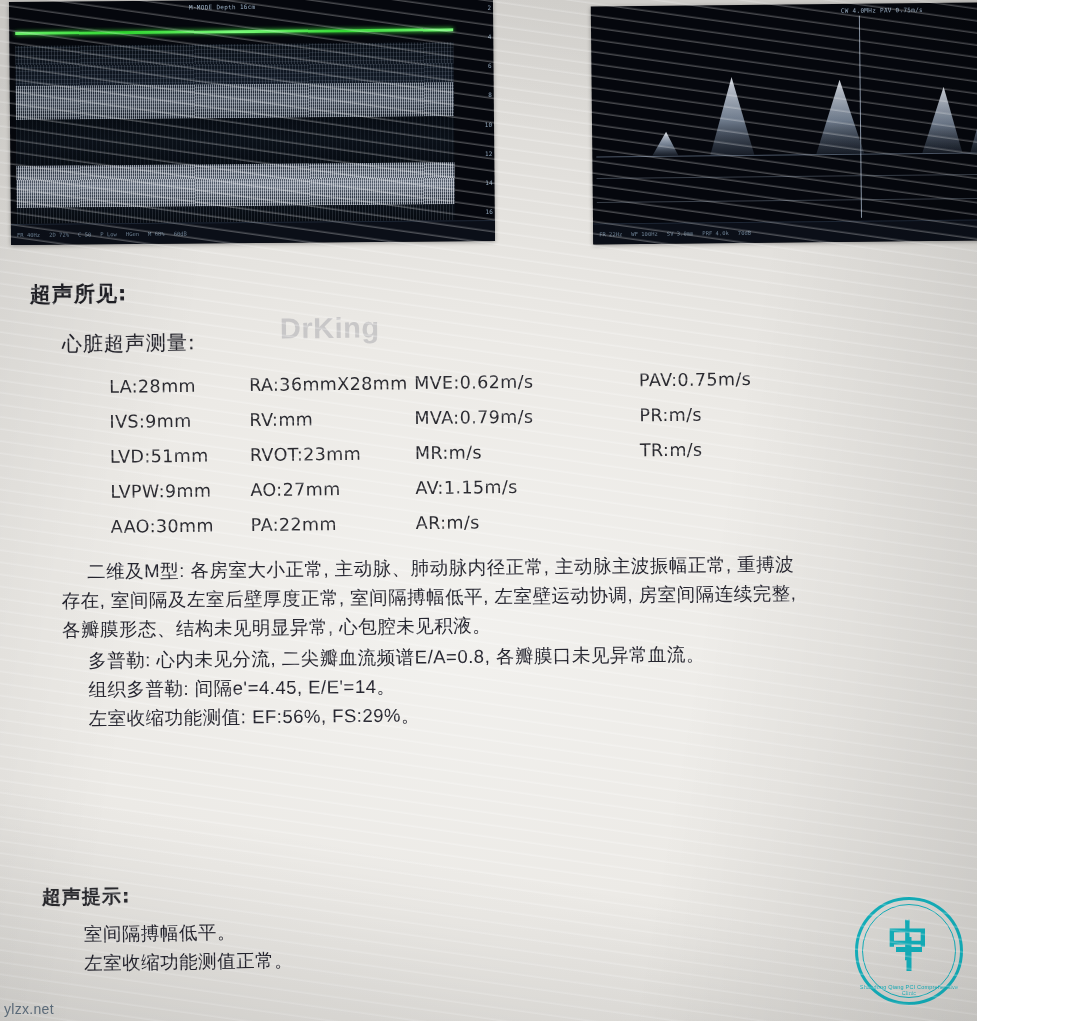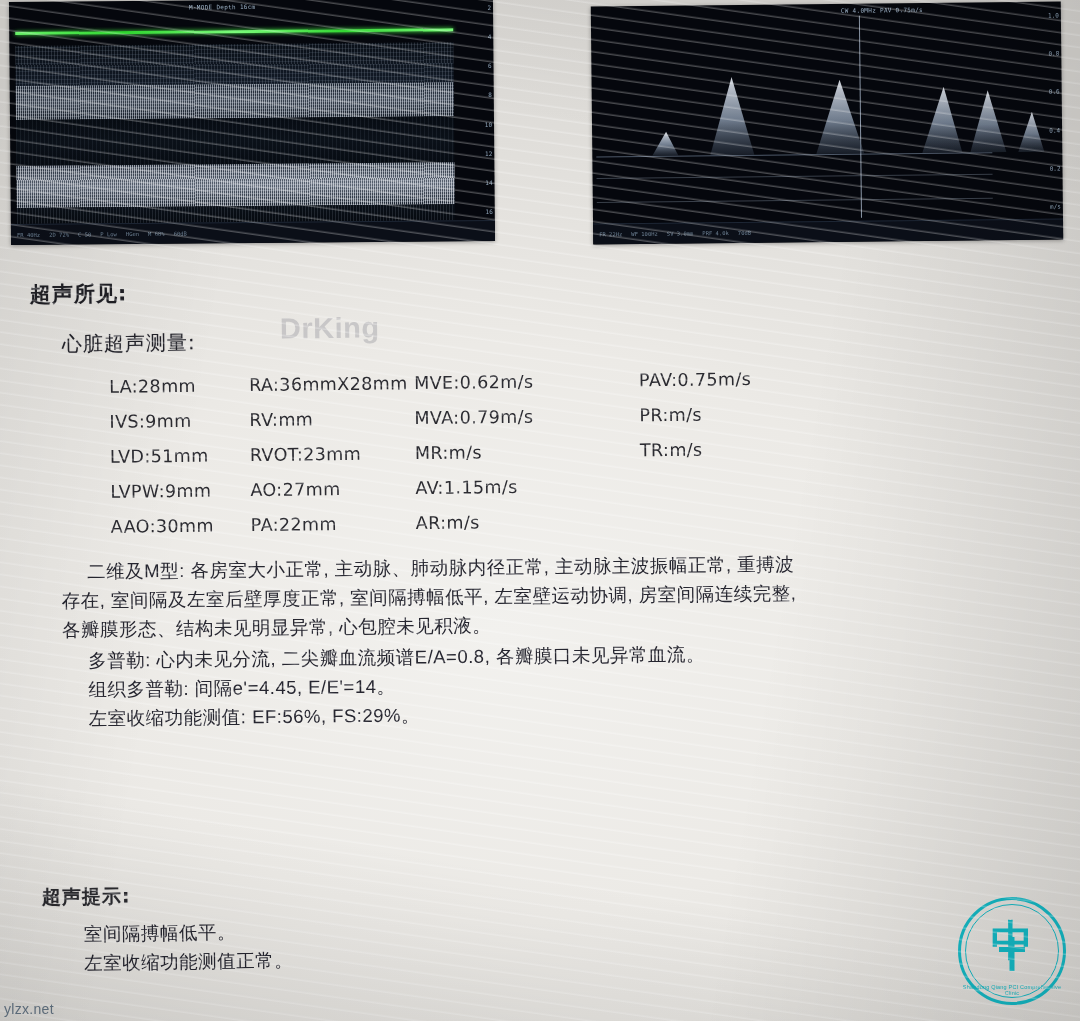--- a/index.html
+++ b/index.html
@@ -10,21 +10,21 @@
   body {
     width: 1080px;
     height: 1021px;
     overflow: hidden;
     font-family: "Liberation Sans", sans-serif;
   }
 
   
   #page {
     position: relative;
-    width: 1080px;
+    width: 977px;
     height: 1021px;
     background:
       radial-gradient(ellipse 900px 640px at 46% 62%, #f2f1ee 0%, #eceae6 45%, #e2e0dc 72%, #d7d5d1 100%);
     overflow: hidden;
   }
   
   #paper-texture {
     position: absolute;
     inset: 0;
     pointer-events: none;

